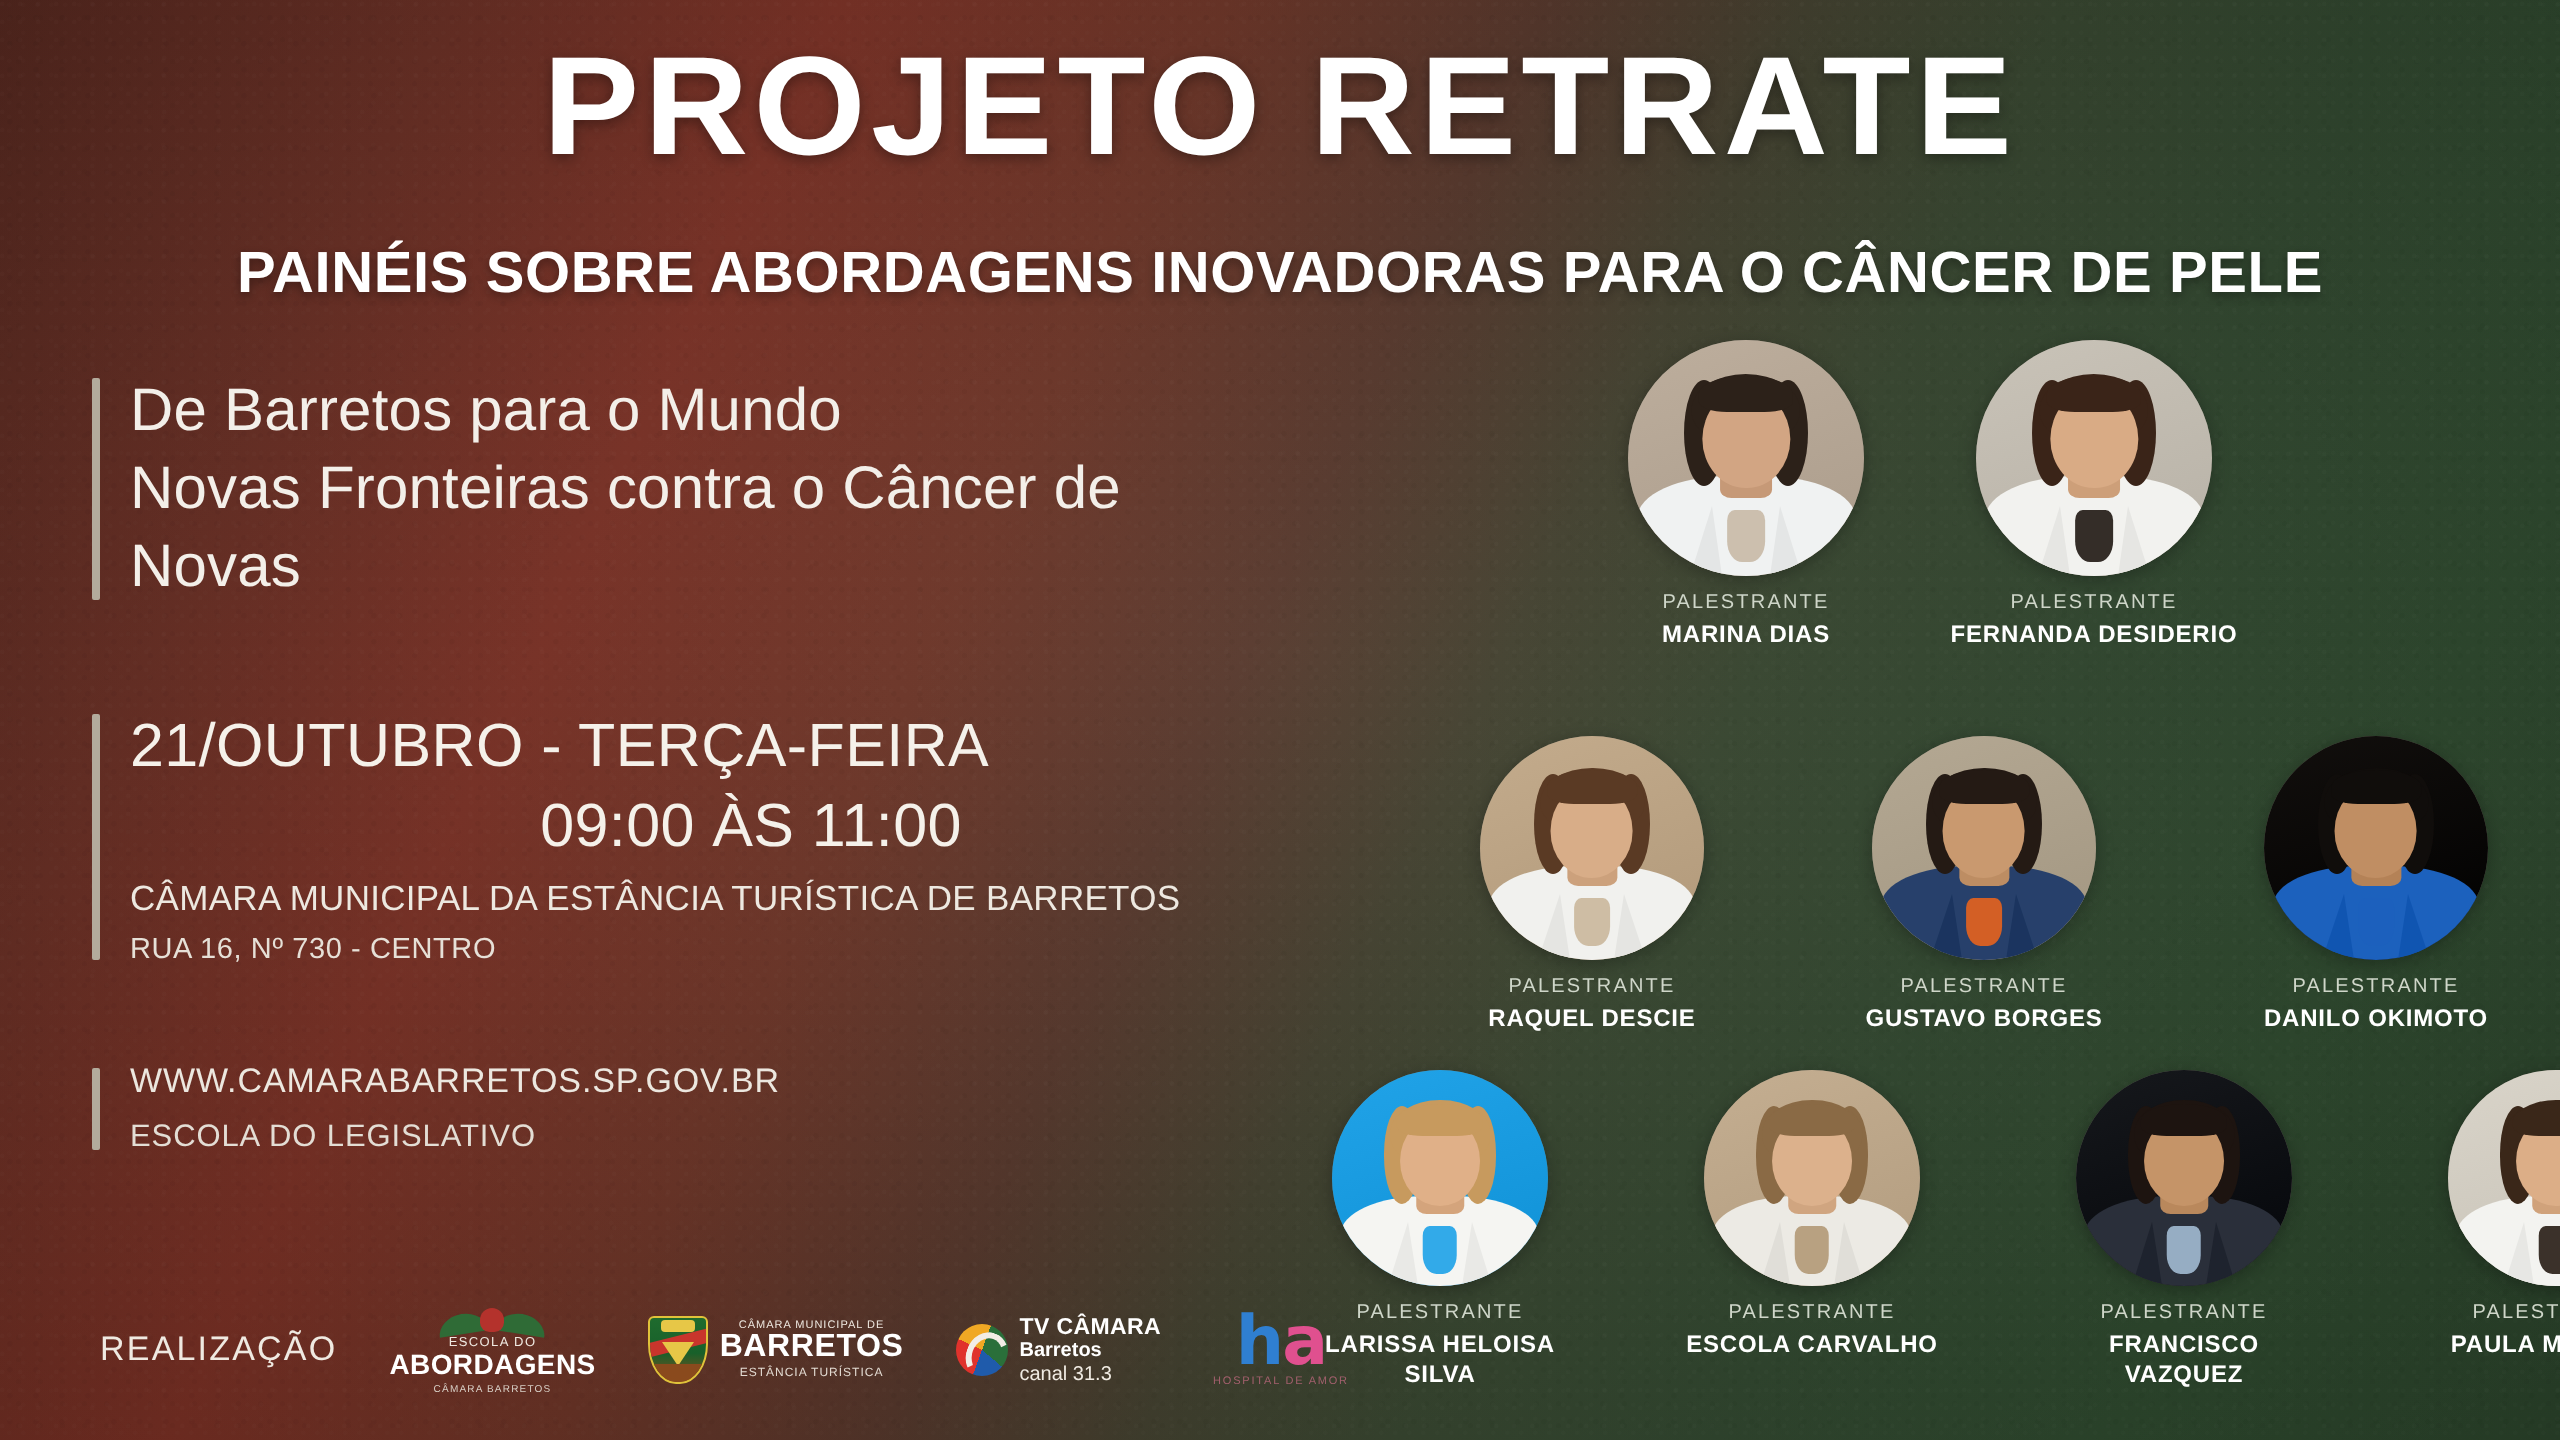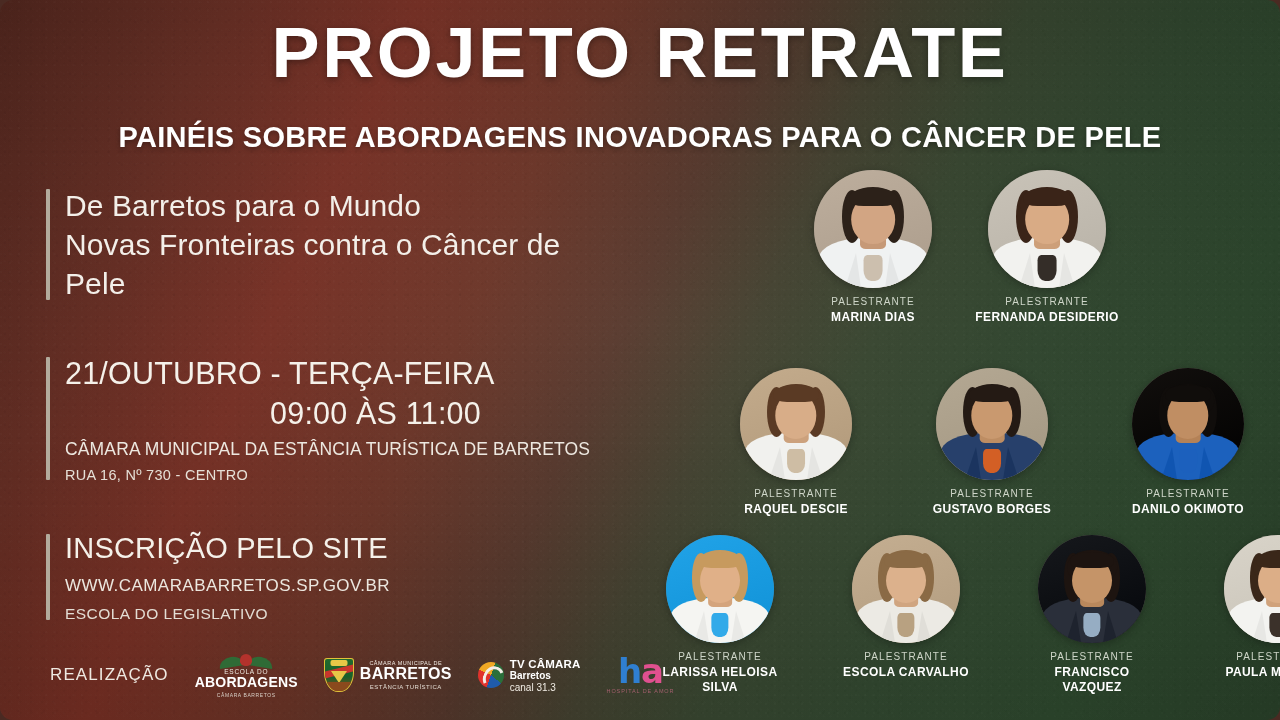--- a/index.html
+++ b/index.html
@@ -20,21 +20,20 @@
         #56281f 0%,
         #6b2f24 14%,
         #7d3125 26%,
         #6d3426 38%,
         #55362a 48%,
         #42402e 56%,
         #37462f 64%,
         #31482f 74%,
         #2e4a2e 86%,
         #2c452c 100%);
-    border-radius: 13px;
   }
   #poster::after{
     content:"";
     position:absolute; inset:0;
     pointer-events:none;
     opacity:.30;
     background-image:
       radial-gradient(circle at 12% 22%, rgba(255,255,255,.05) 0 1px, transparent 1.4px),
       radial-gradient(circle at 38% 68%, rgba(0,0,0,.09) 0 1.2px, transparent 1.6px),
       radial-gradient(circle at 66% 34%, rgba(255,255,255,.04) 0 1px, transparent 1.3px),
@@ -254,34 +253,33 @@
     <div class="main-title">PROJETO RETRATE</div>
     <div class="sub-title">PAINÉIS SOBRE ABORDAGENS INOVADORAS PARA O CÂNCER DE PELE</div>
   </div>
 
   <div class="left-col">
 
     <div class="blk b1">
       <div class="bar"></div>
       <div class="line">De Barretos para o Mundo</div>
       <div class="line">Novas Fronteiras contra o Câncer de</div>
-      <div class="line">Pele</div>
+      <div class="line">Novas</div>
     </div>
 
     <div class="blk b2">
       <div class="bar"></div>
       <div class="date">21/OUTUBRO - TERÇA-FEIRA</div>
       <div class="time">09:00 ÀS 11:00</div>
       <div class="venue">CÂMARA MUNICIPAL DA ESTÂNCIA TURÍSTICA DE BARRETOS</div>
       <div class="addr">RUA 16,  Nº 730 - CENTRO</div>
     </div>
 
     <div class="blk b3">
       <div class="bar"></div>
-      <div class="h">INSCRIÇÃO PELO SITE</div>
       <div class="site">WWW.CAMARABARRETOS.SP.GOV.BR</div>
       <div class="escola">ESCOLA DO LEGISLATIVO</div>
     </div>
   </div>
 
   <div class="footer">
     <div class="realizacao">REALIZAÇÃO</div>
 
     <div class="logo lg-escola">
       <div class="emblem">

